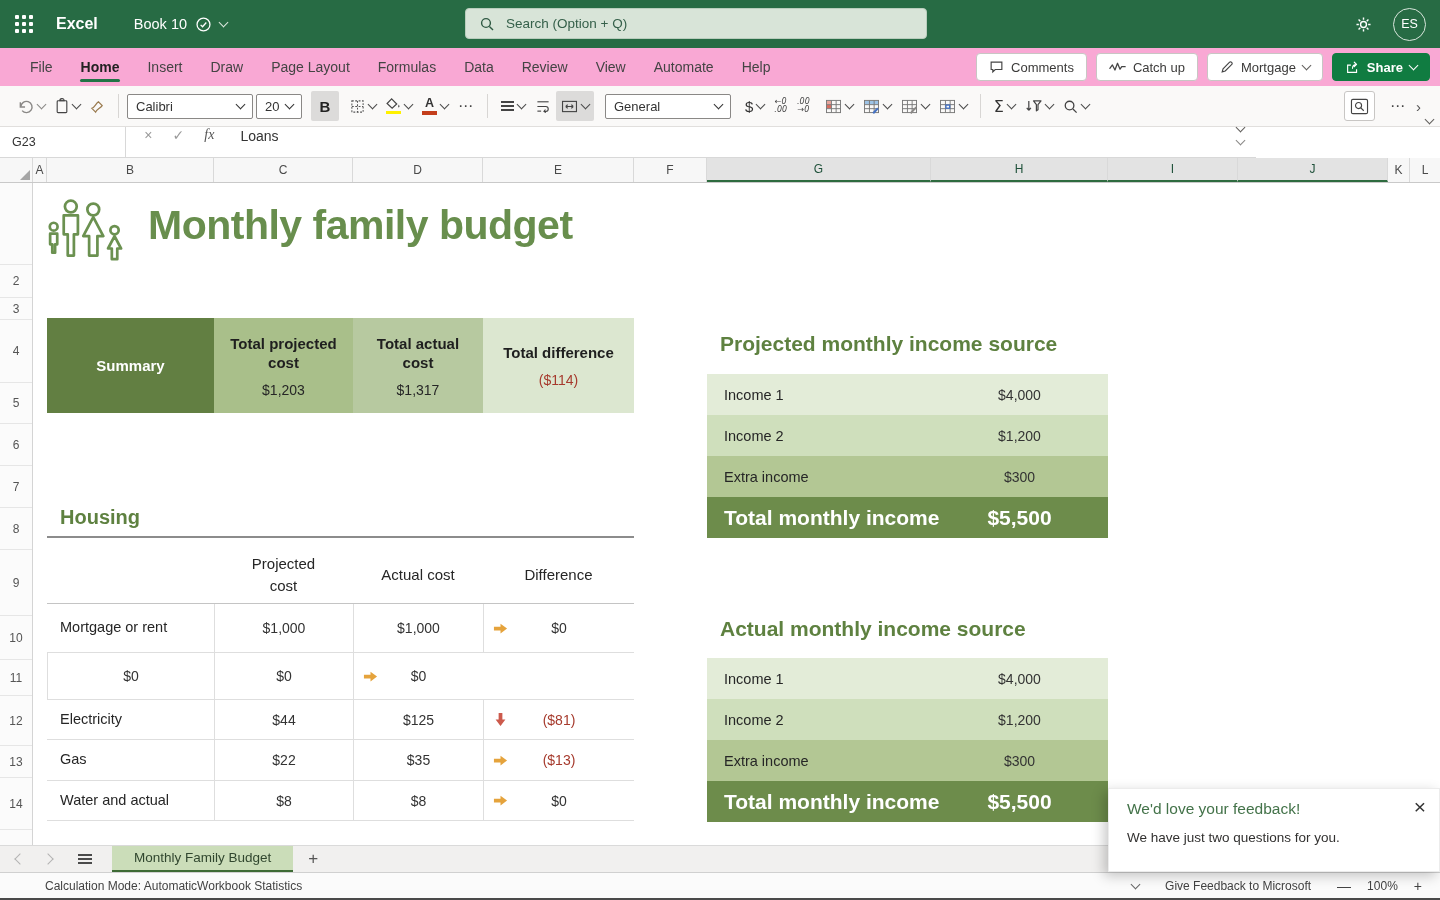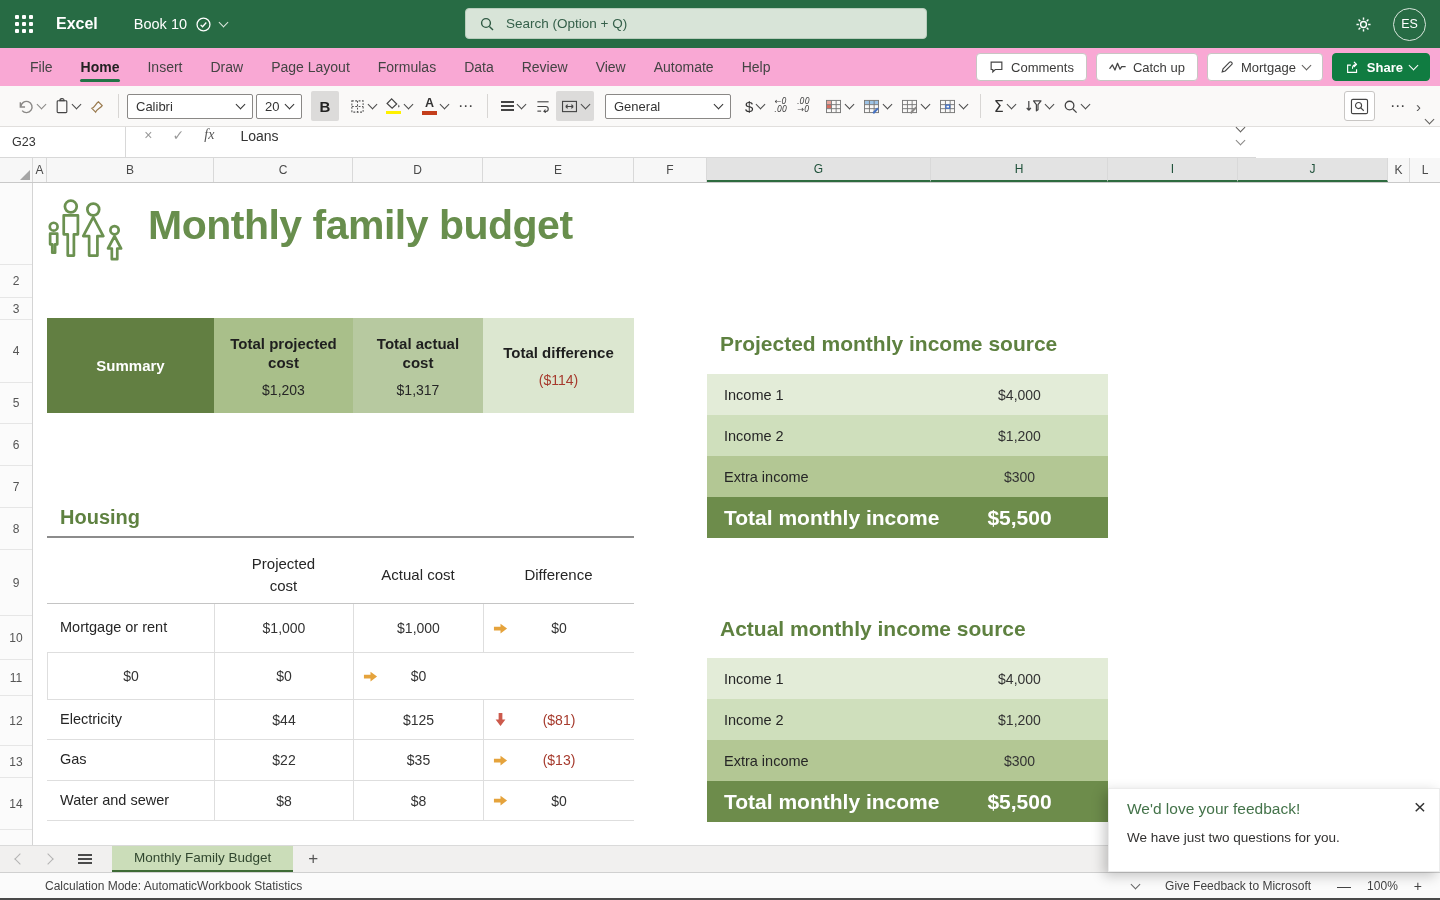--- a/index.html
+++ b/index.html
@@ -556,21 +556,21 @@
       <div class="h-diff">
         <span class="trend right">
             <svg width="15" height="15" viewBox="0 0 16 16">
               <path d="M1 6h7V2.8L15 8l-7 5.2V10H1z" fill="currentColor"></path>
             </svg>
           </span>
         <span class="neg">($13)</span>
       </div>
     </div>
     <div class="h-row" style="height:40px">
-      <div class="h-label">Water and sewer</div>
+      <div class="h-label">Water and actual</div>
       <div class="h-num">$8</div>
       <div class="h-num">$8</div>
       <div class="h-diff">
         <span class="trend right">
             <svg width="15" height="15" viewBox="0 0 16 16">
               <path d="M1 6h7V2.8L15 8l-7 5.2V10H1z" fill="currentColor"></path>
             </svg>
           </span>
         <span>$0</span>
       </div>

